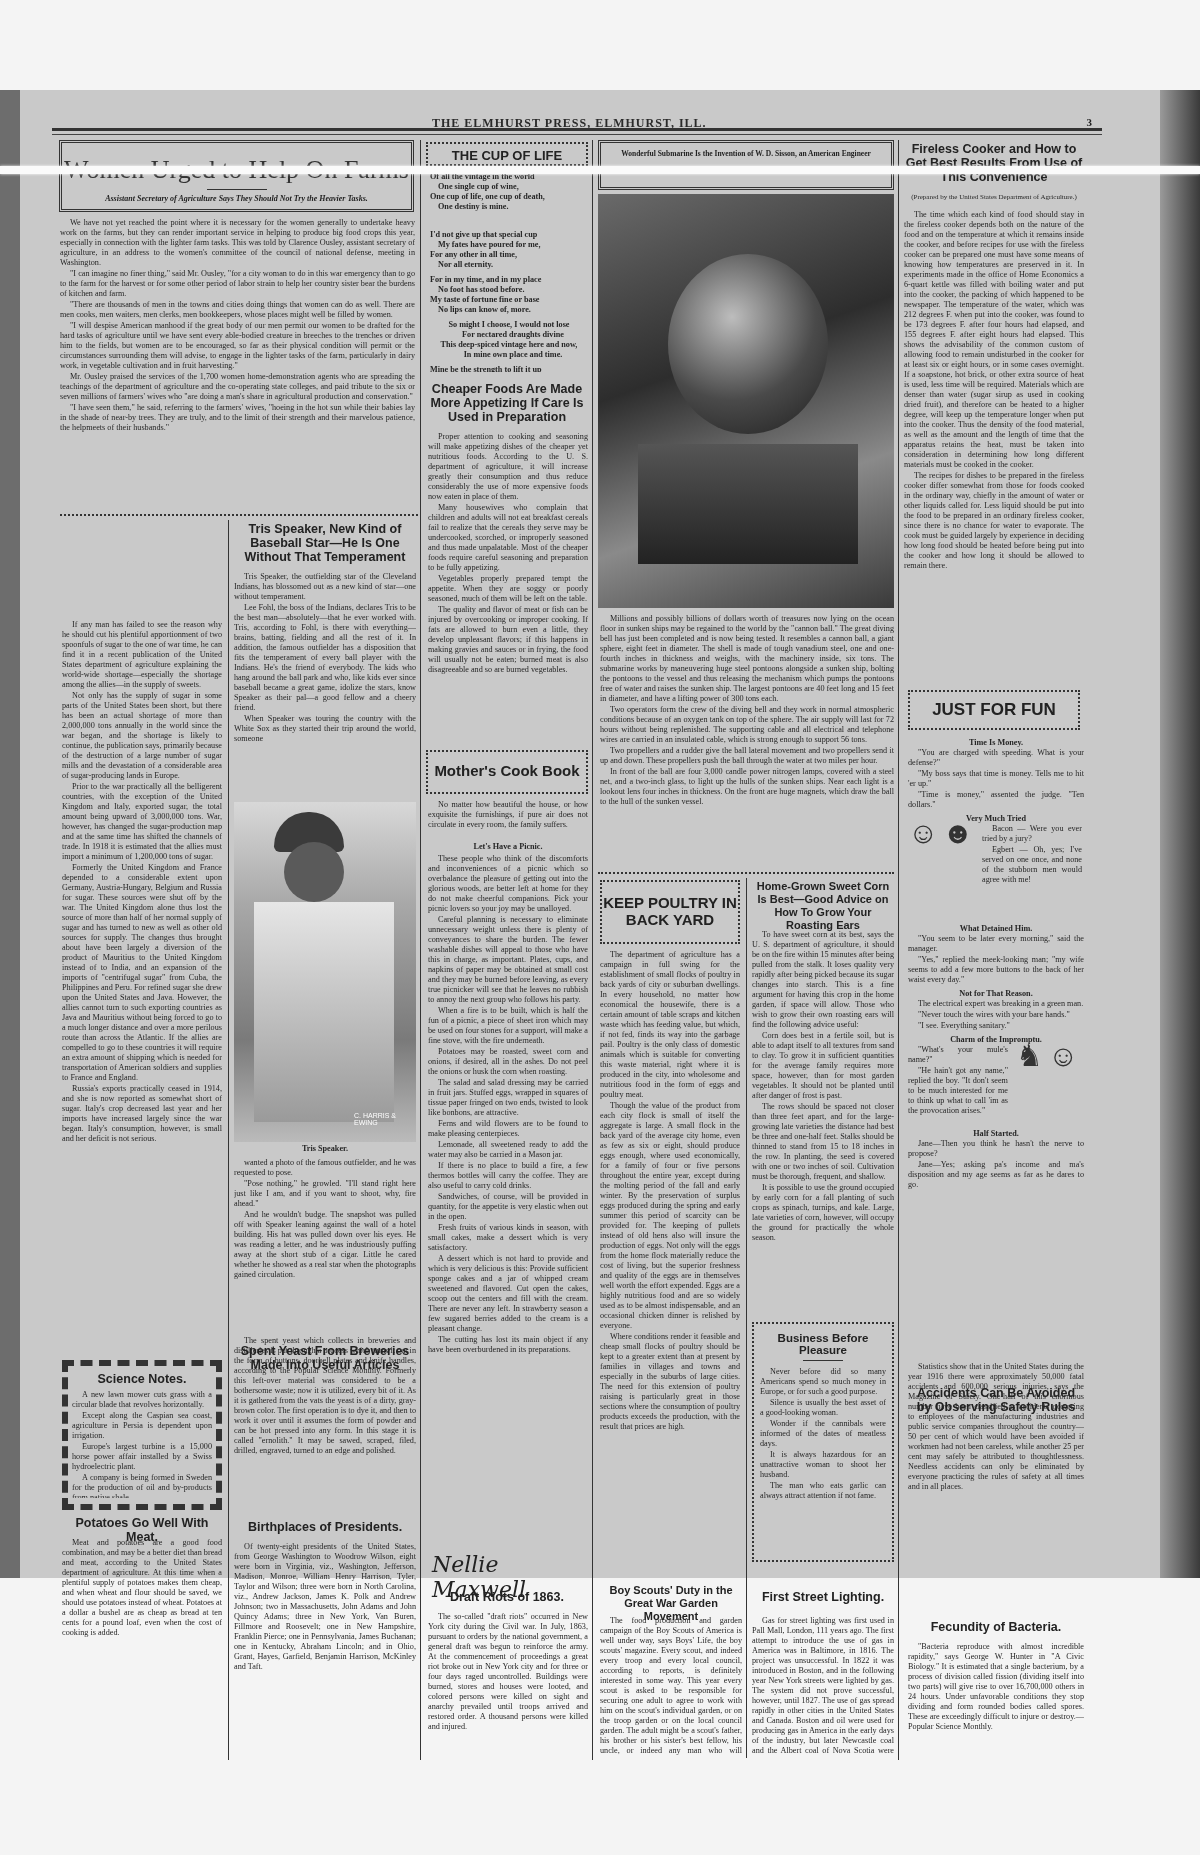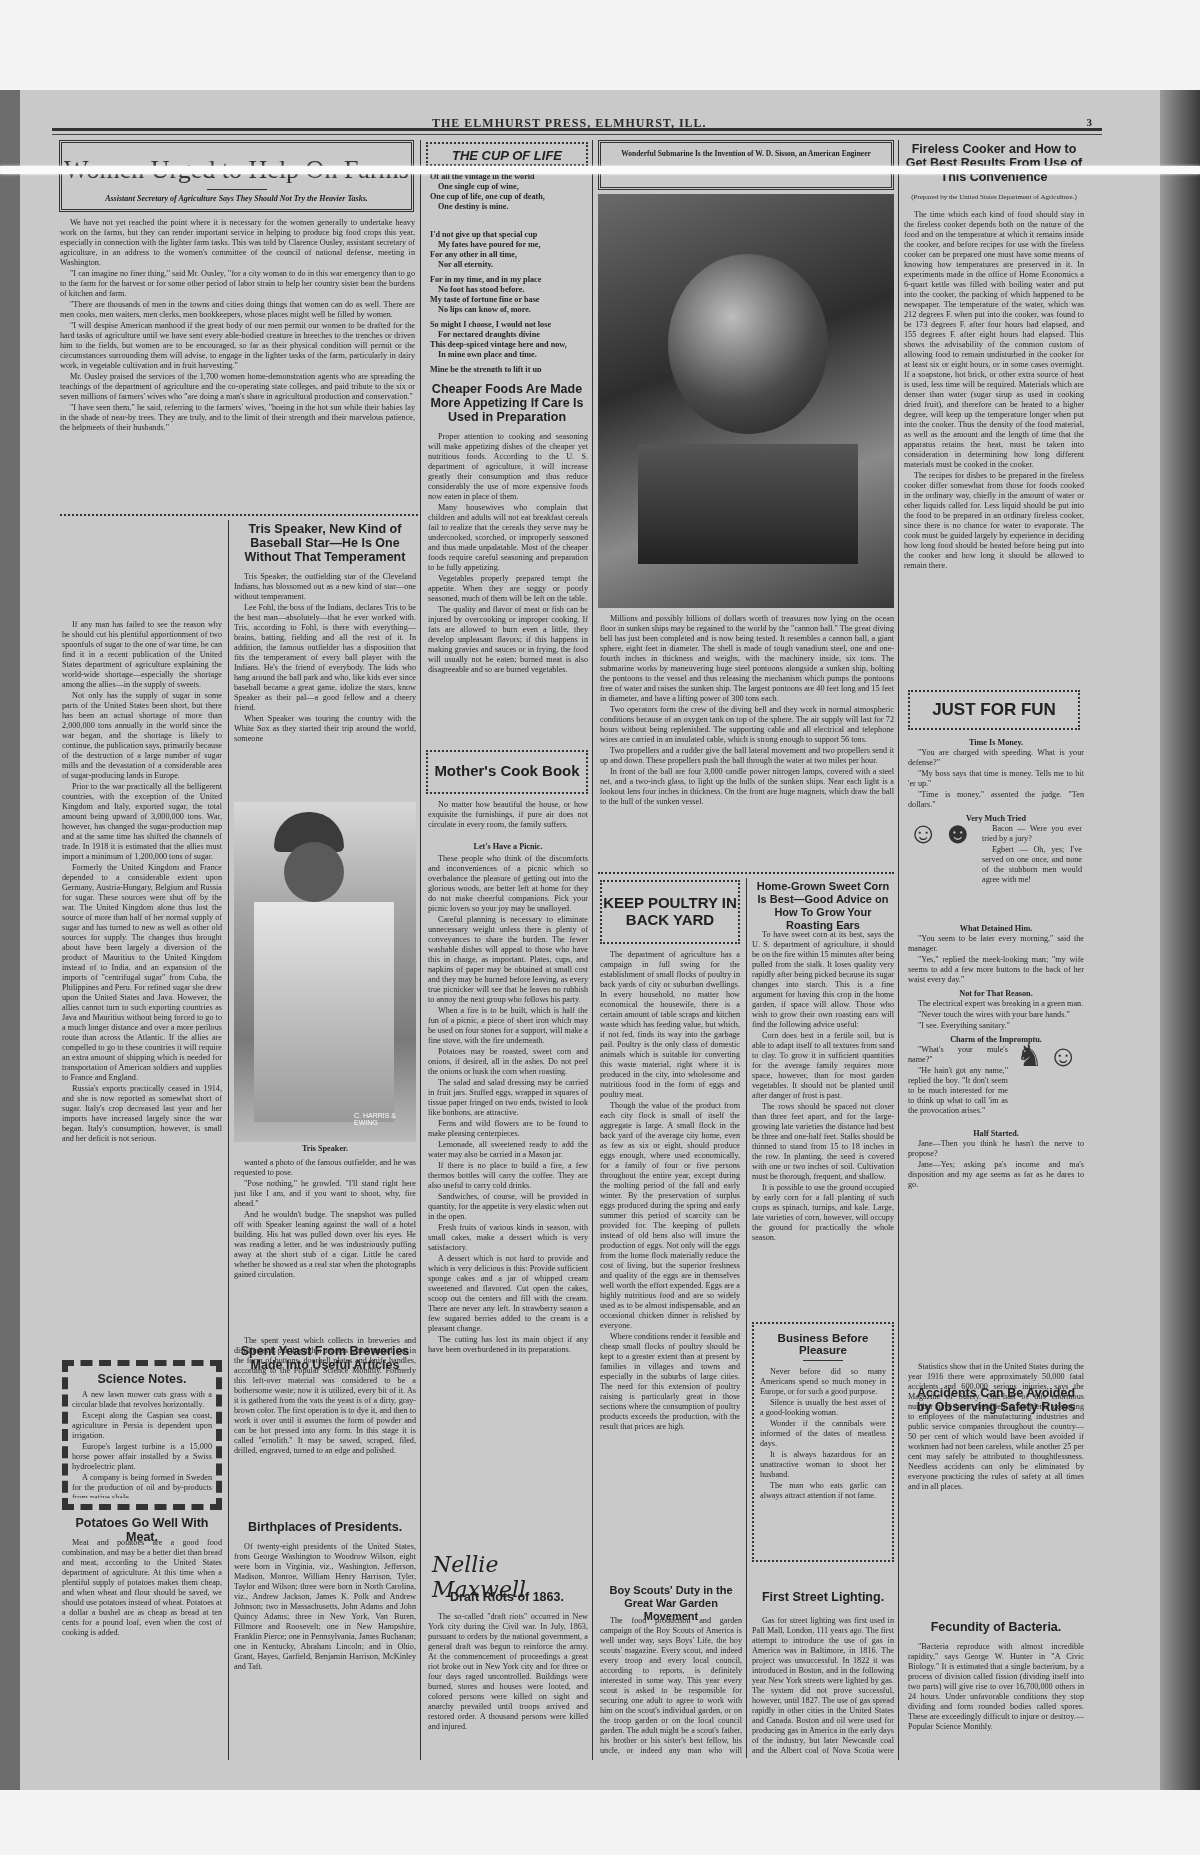--- a/index.html
+++ b/index.html
@@ -1,17 +1,17 @@
 <!DOCTYPE html>
 <html><head>
 <meta charset="utf-8">
 <style>
   html,body{margin:0;padding:0;}
   body{width:1200px;height:1855px;background:#f4f4f4;position:relative;overflow:hidden;font-family:"Liberation Serif",serif;}
-  .scan{position:absolute;left:0;top:90px;width:1200px;height:1700px;background:#c9c9c9;}
+  .scan{position:absolute;left:0;top:90px;width:1200px;height:1488px;background:#c9c9c9;}
   .scan-edge-l{position:absolute;left:0;top:0;width:20px;height:100%;background:#6d6d6d;}
   .scan-edge-r{position:absolute;right:0;top:0;width:40px;height:100%;background:linear-gradient(90deg,#9a9a9a,#3a3a3a);}
   .page{position:absolute;left:52px;top:0;width:1050px;height:1700px;color:#222;}
   .masthead{position:absolute;left:0;top:10px;width:1050px;height:34px;}
   .masthead .title{position:absolute;left:380px;top:16px;font-family:"Liberation Serif",serif;font-weight:bold;font-size:12px;letter-spacing:1px;color:#2a2a2a;}
   .masthead .pageno{position:absolute;right:10px;top:16px;font-size:11px;font-weight:bold;}
   .rule{position:absolute;left:0;top:38px;width:1050px;height:3px;background:#333;}
   .rule2{position:absolute;left:0;top:44px;width:1050px;height:1px;background:#444;}
   .col{position:absolute;font-size:8.2px;line-height:10px;text-align:justify;color:#262626;overflow:hidden;}
   .col p{margin:0 0 1px 0;text-indent:10px;}
@@ -53,21 +53,21 @@
       <p>"There are thousands of men in the towns and cities doing things that women can do as well. There are men cooks, men waiters, men clerks, men bookkeepers, whose places might well be filled by women.</p>
       <p>"I will despise American manhood if the great body of our men permit our women to be drafted for the hard tasks of agriculture until we have sent every able-bodied creature in breeches to the trenches or driven him to the fields, but women are to be encouraged, so far as their physical condition will permit or the circumstances surrounding them will advise, to engage in the lighter tasks of the farm, particularly in dairy work, in vegetable cultivation and in fruit harvesting."</p>
       <p>Mr. Ousley praised the services of the 1,700 women home-demonstration agents who are spreading the teachings of the department of agriculture and the co-operating state colleges, and paid tribute to the six or seven millions of farmers' wives who "are doing a man's share in agricultural production and conservation."</p>
       <p>"I have seen them," he said, referring to the farmers' wives, "hoeing in the hot sun while their babies lay in the shade of near-by trees. They are truly, and to the limit of their strength and their marvelous patience, the helpmeets of their husbands."</p>
     </div>
 
     <div class="vrule" style="left:368px;top:50px;height:1620px;"></div>
     <div class="vrule" style="left:540px;top:50px;height:1620px;"></div>
     <div class="vrule" style="left:846px;top:50px;height:1620px;"></div>
 
-    <div class="starbox" style="left:374px;top:52px;width:162px;height:24px;font-style:italic;">
+    <div class="starbox" style="left:374px;top:52px;width:162px;height:24px;">
       <div class="hd" style="font-size:13px;margin-top:4px;">THE CUP OF LIFE</div>
     </div>
     <div class="col" style="left:378px;top:82px;width:158px;height:200px;text-align:left;font-weight:bold;">
       <div style="margin-bottom:18px;">
         <div>Of all the vintage in the world</div>
         <div style="padding-left:8px;">One single cup of wine,</div>
         <div>One cup of life, one cup of death,</div>
         <div style="padding-left:8px;">One destiny is mine.</div>
       </div>
       <div style="margin-bottom:5px;">
@@ -75,21 +75,21 @@
         <div style="padding-left:8px;">My fates have poured for me,</div>
         <div>For any other in all time,</div>
         <div style="padding-left:8px;">Nor all eternity.</div>
       </div>
       <div style="margin-bottom:5px;">
         <div>For in my time, and in my place</div>
         <div style="padding-left:8px;">No foot has stood before.</div>
         <div>My taste of fortune fine or base</div>
         <div style="padding-left:8px;">No lips can know of, more.</div>
       </div>
-      <div style="margin-bottom:5px;">
+      <div style="margin-bottom:5px;text-align:center;">
         <div>So might I choose, I would not lose</div>
         <div style="padding-left:8px;">For nectared draughts divine</div>
         <div>This deep-spiced vintage here and now,</div>
         <div style="padding-left:8px;">In mine own place and time.</div>
       </div>
       <div>
         <div>Mine be the strength to lift it up</div>
         <div style="padding-left:8px;">In pride; drink full and free,</div>
 
       </div>

